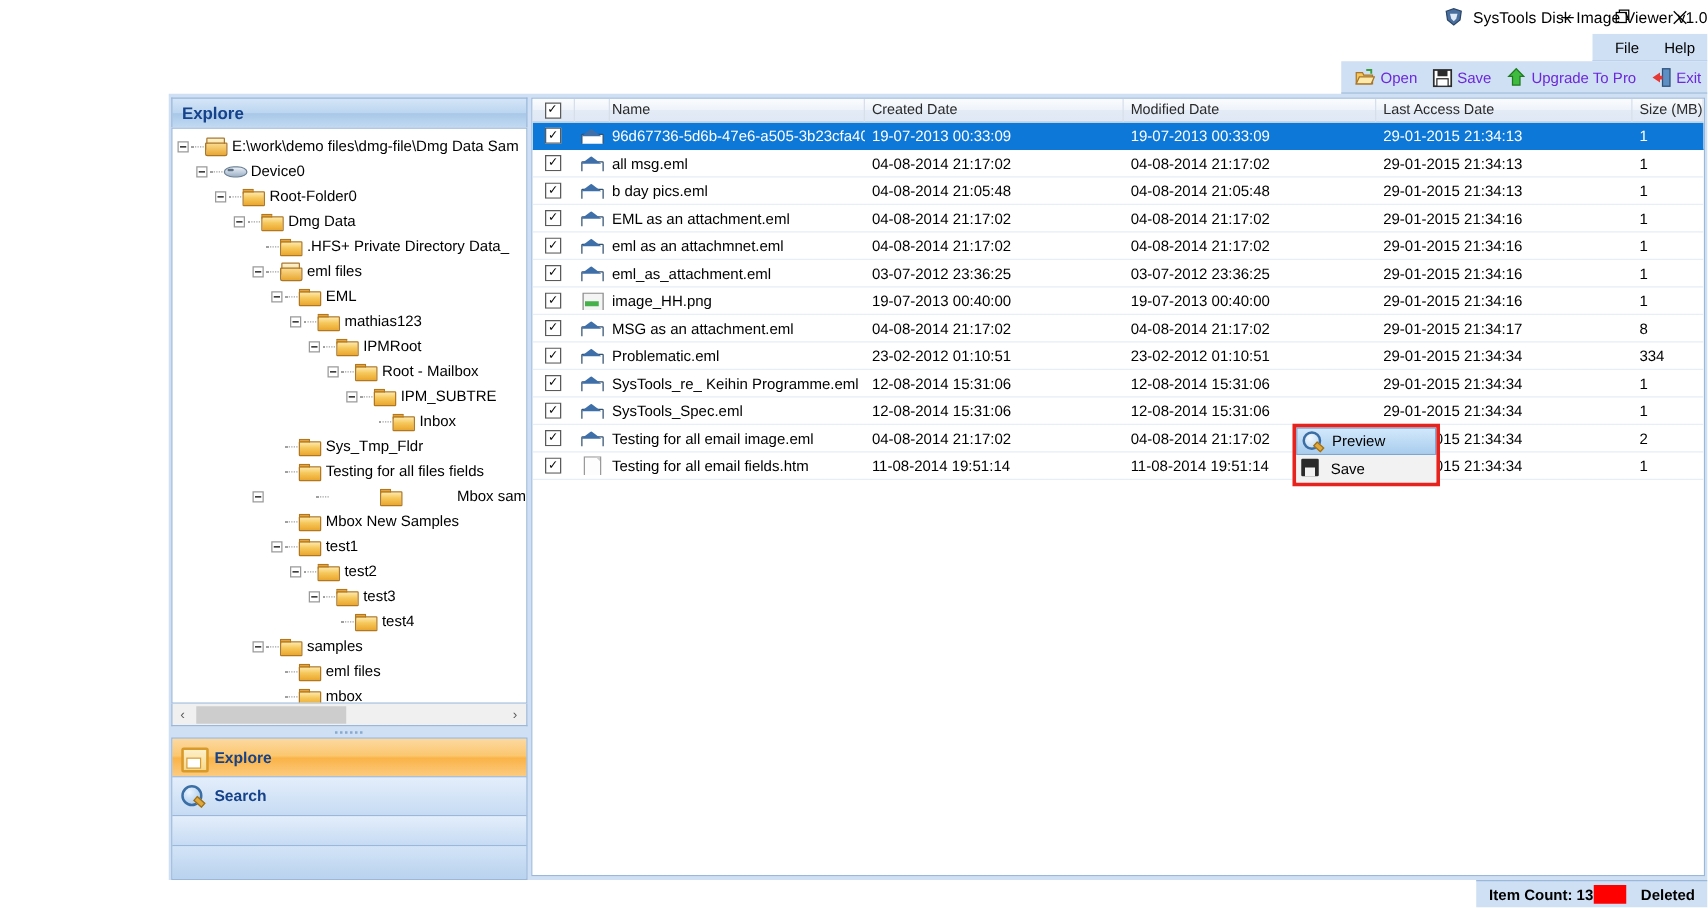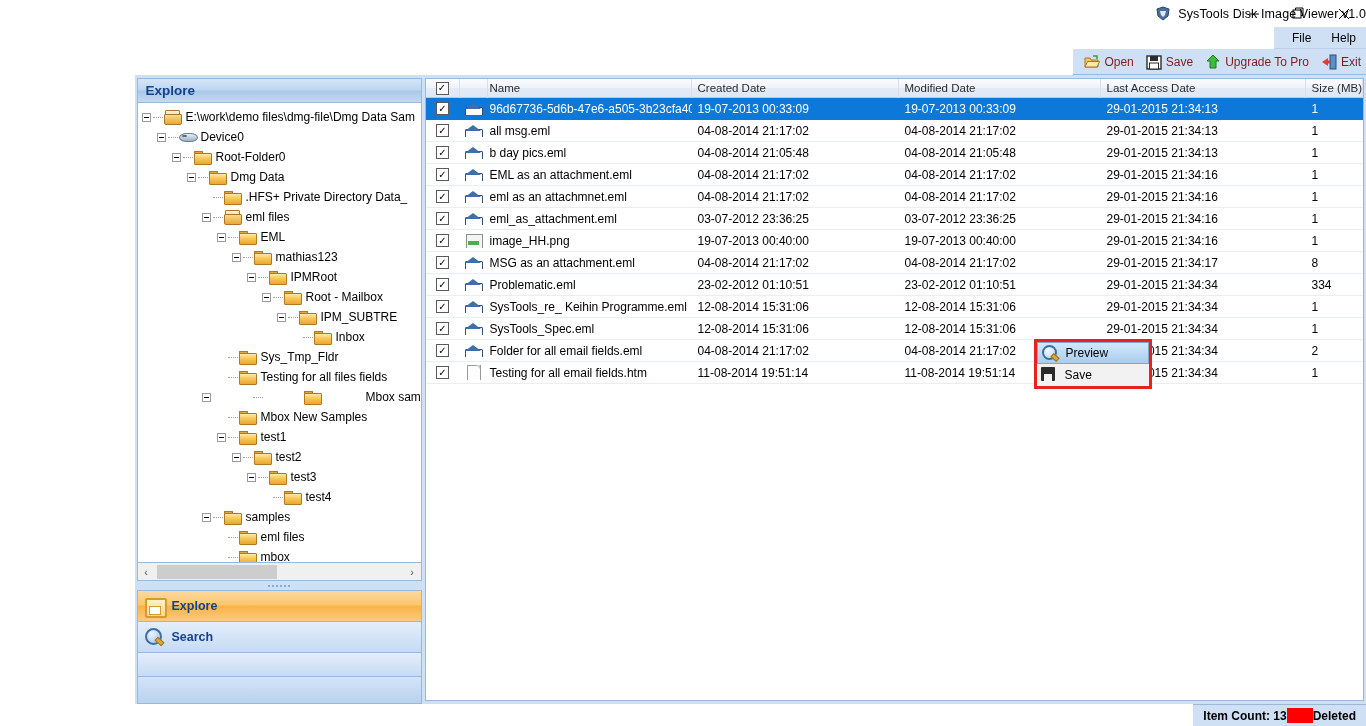--- a/index.html
+++ b/index.html
@@ -53,21 +53,21 @@
   .toolbar {
     height: 26px; min-height: 26px;
     background: #cfe0f4;
     display: flex; align-items: center;
     padding-left: 6px;
     border-bottom: 1px solid #9bb8da;
     gap: 2px;
   }
   .tb-btn {
     display: flex; align-items: center; gap: 4px;
-    padding: 2px 5px; font-size: 12px; color: #7f1d1d;
+    padding: 2px 5px; font-size: 12px; color: #6d28d9;
   }
   .tb-ico { width: 16px; height: 16px; display: block; }
 
   
   .body-area {
     flex: 1;
     background: #cfe0f4;
     display: flex;
     padding: 3px 2px 0 2px;
     gap: 3px;
@@ -340,21 +340,21 @@
   
   .statusbar {
     height: 18px; min-height: 22px;
     background: #cfe0f4;
     border-top: 1px solid #9bb8da;
     display: flex; align-items: center;
     padding: 0 10px;
     font-size: 12px; font-weight: bold; color: #000;
   }
   .status-right {
-    margin-left: auto; display: flex; align-items: center; 
+    margin-left: auto; display: flex; align-items: center; gap: 12px;
   }
   .deleted-swatch { width: 26px; height: 15px; background: #fe0000; display:block; }
 </style>
 </head>
 <body>
 
 <div id="app">
 
   <div class="titlebar">
     <span class="titlebar-icon">
@@ -767,21 +767,21 @@
             <div class="cell c-access">29-01-2015 21:34:34</div>
             <div class="cell c-size">1</div>
           </div>
           <div class="row">
             <div class="cell c-chk">
               <span class="chk">✓</span>
             </div>
             <div class="cell c-icon">
               <span class="ic-mail"></span>
             </div>
-            <div class="cell c-name">Folder for all email fields.eml</div>
+            <div class="cell c-name">Testing for all email image.eml</div>
             <div class="cell c-created">04-08-2014 21:17:02</div>
             <div class="cell c-modified">04-08-2014 21:17:02</div>
             <div class="cell c-access">29-01-2015 21:34:34</div>
             <div class="cell c-size">2</div>
           </div>
           <div class="row">
             <div class="cell c-chk">
               <span class="chk">✓</span>
             </div>
             <div class="cell c-icon">

